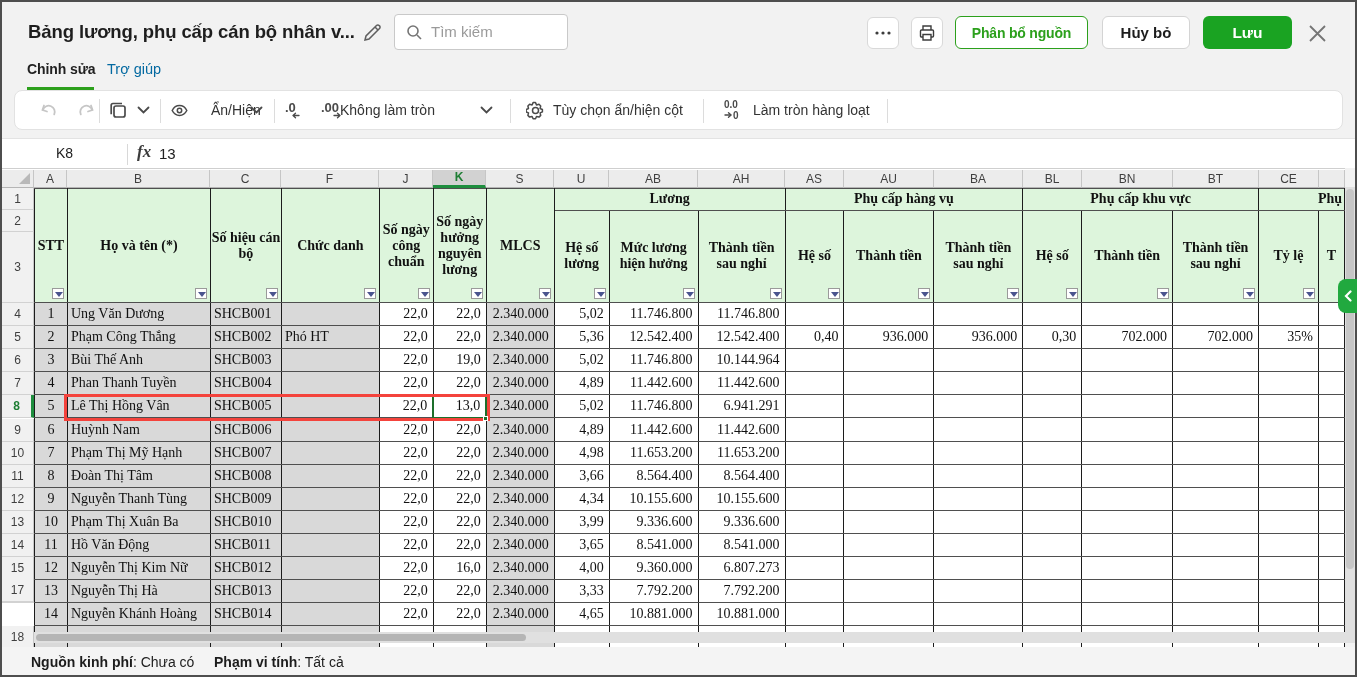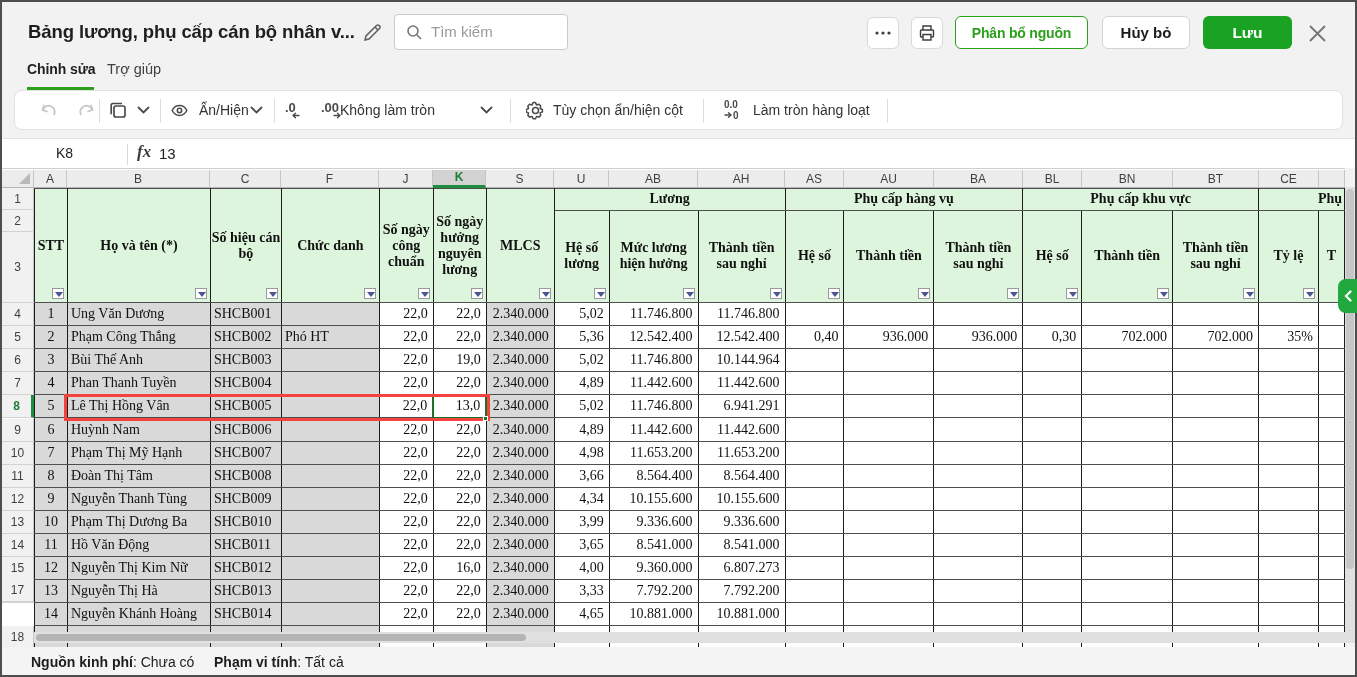--- a/index.html
+++ b/index.html
@@ -14,21 +14,21 @@
 .search svg { position:absolute; left:11px; top:9px; }
 .btn { position:absolute; top:17px; height:32px; background:#fff; border:1px solid #d9d9d9; border-radius:6px; display:flex; align-items:center; justify-content:center; font-size:15px; }
 .btn-dots { left:867px; width:32px; }
 .btn-print { left:911px; width:32px; }
 .btn-green-o { left:955px; top:16px; width:133px; height:33px; border:1px solid #2ca01c; color:#2ca01c; font-weight:700; font-size:14px; letter-spacing:-0.2px; }
 .btn-cancel { left:1102px; top:16px; width:88px; height:33px; border:1px solid #d4d4d4; color:#1c1c1c; font-weight:700; font-size:15px; }
 .btn-save { left:1203px; top:16px; width:89px; height:33px; background:#1aa322; border:none; color:#fff; font-weight:700; font-size:15.5px; border-radius:6px; }
 .xclose { position:absolute; left:1308px; top:24px; }
 
 .tab1 { position:absolute; left:27px; top:61px; font-size:14px; font-weight:700; color:#212121; letter-spacing:-0.1px; }
-.tab2 { position:absolute; left:107px; top:61px; font-size:14.5px; color:#404040; }
+.tab2 { position:absolute; left:107px; top:61px; font-size:14.5px; color:#0369a1; }
 .tabline { position:absolute; left:27px; top:87px; width:67px; height:3px; background:#2ca01c; }
 
 .toolbar { position:absolute; left:14px; top:90px; width:1329px; height:40px; background:#fff; border:1px solid #e2e2e2; border-radius:8px; }
 .toolbar .sep { position:absolute; top:8px; width:1px; height:24px; background:#dcdcdc; }
 .titem { position:absolute; top:0; height:38px; display:flex; align-items:center; font-size:14px; color:#333; white-space:nowrap; }
 
 .fxbar { position:absolute; left:2px; top:138px; width:1353px; height:30px; background:#fff; border-top:1px solid #e3e3e3; }
 .fxbar .cellref { position:absolute; left:0; top:6px; width:125px; text-align:center; font-size:14px; color:#212121; }
 .fxbar .vsep { position:absolute; left:125px; top:5px; width:1px; height:21px; background:#d8d8d8; }
 .fxbar .fx { position:absolute; left:135px; top:3px; font-family:"Liberation Serif", serif; font-style:italic; font-weight:700; font-size:17px; color:#3c3c3c;text-align:right; }
@@ -120,21 +120,21 @@
       <svg width="13" height="8" viewBox="0 0 13 8" fill="none" stroke="#4a4a4a" stroke-width="1.8" stroke-linecap="round">
         <path d="M1.5 1.5l5 5 5-5"></path>
       </svg>
     </div>
     <div class="sep" style="left:145px"></div>
     <div class="titem" style="left:156px">
       <svg width="17" height="13" viewBox="0 0 17 13" fill="none" stroke="#4a4a4a" stroke-width="1.5">
         <path d="M1.2 6.5C2.9 3.2 5.5 1.6 8.5 1.6s5.6 1.6 7.3 4.9c-1.7 3.3-4.3 4.9-7.3 4.9S2.9 9.8 1.2 6.5z"></path>
         <circle cx="8.5" cy="6.5" r="2.2"></circle>
       </svg>
-      <span style="margin-left:11px">Ẩn/Hiện</span>
+      <span style="margin-left:23px">Ẩn/Hiện</span>
     </div>
     <div class="titem" style="left:235px">
       <svg width="13" height="8" viewBox="0 0 13 8" fill="none" stroke="#4a4a4a" stroke-width="1.8" stroke-linecap="round">
         <path d="M1.5 1.5l5 5 5-5"></path>
       </svg>
     </div>
     <div class="sep" style="left:259px"></div>
     <div class="titem" style="left:269px">
       <svg width="24" height="24" viewBox="0 0 24 24">
         <text x="1" y="14" font-size="13" font-weight="700" fill="#4a4a4a" font-family="Liberation Sans">.0</text>
@@ -443,21 +443,21 @@
           <td class="num" style=""></td>
           <td class="num" style=""></td>
           <td class="num" style=""></td>
           <td class="num" style=""></td>
           <td class="num" style=""></td>
           <td class="num" style=""></td>
           <td></td>
         </tr>
         <tr style="height:23.1px">
           <td class="g" style="text-align:center;">10</td>
-          <td class="g" style="">Phạm Thị Dương Ba</td>
+          <td class="g" style="">Phạm Thị Xuân Ba</td>
           <td class="g" style="">SHCB010</td>
           <td class="g" style=""></td>
           <td class="num" style="">22,0</td>
           <td class="num" style="">22,0</td>
           <td class="g num" style="">2.340.000</td>
           <td class="num" style="">3,99</td>
           <td class="num" style="">9.336.600</td>
           <td class="num" style="">9.336.600</td>
           <td class="num" style=""></td>
           <td class="num" style=""></td>

